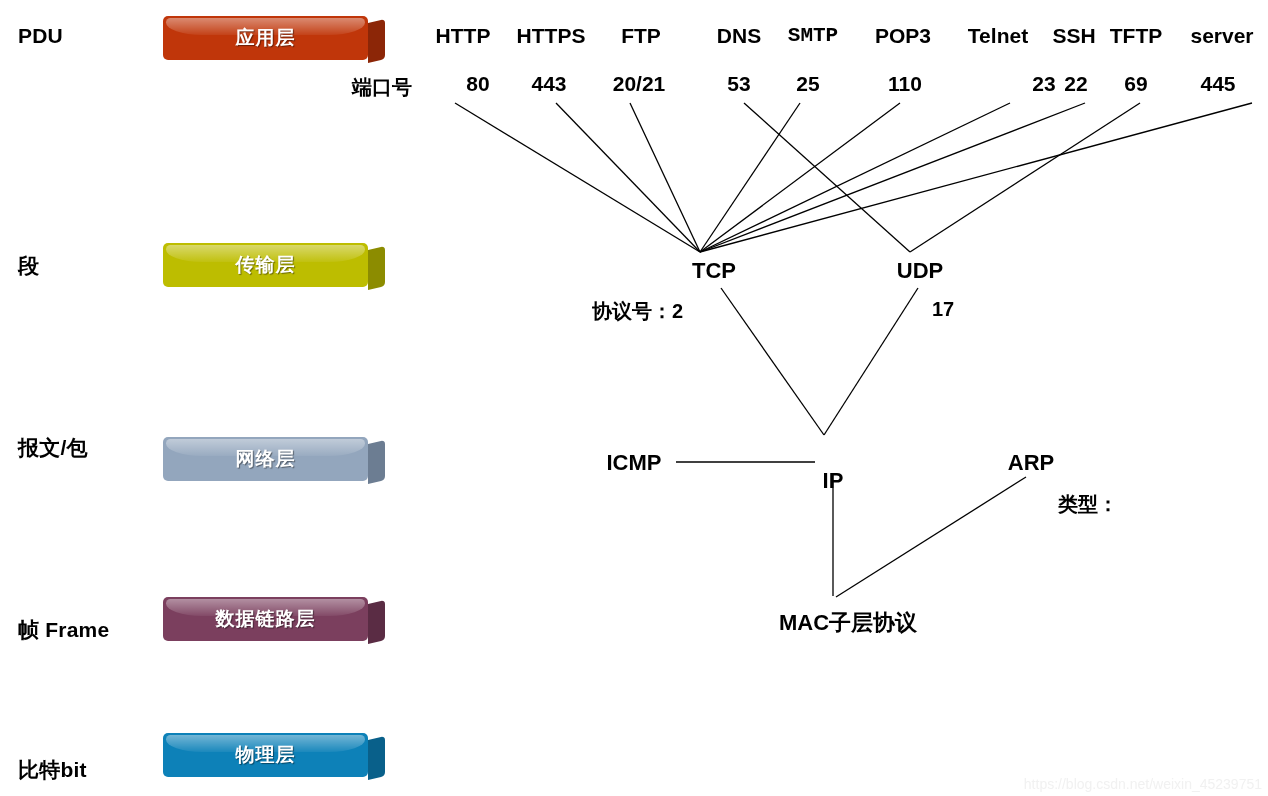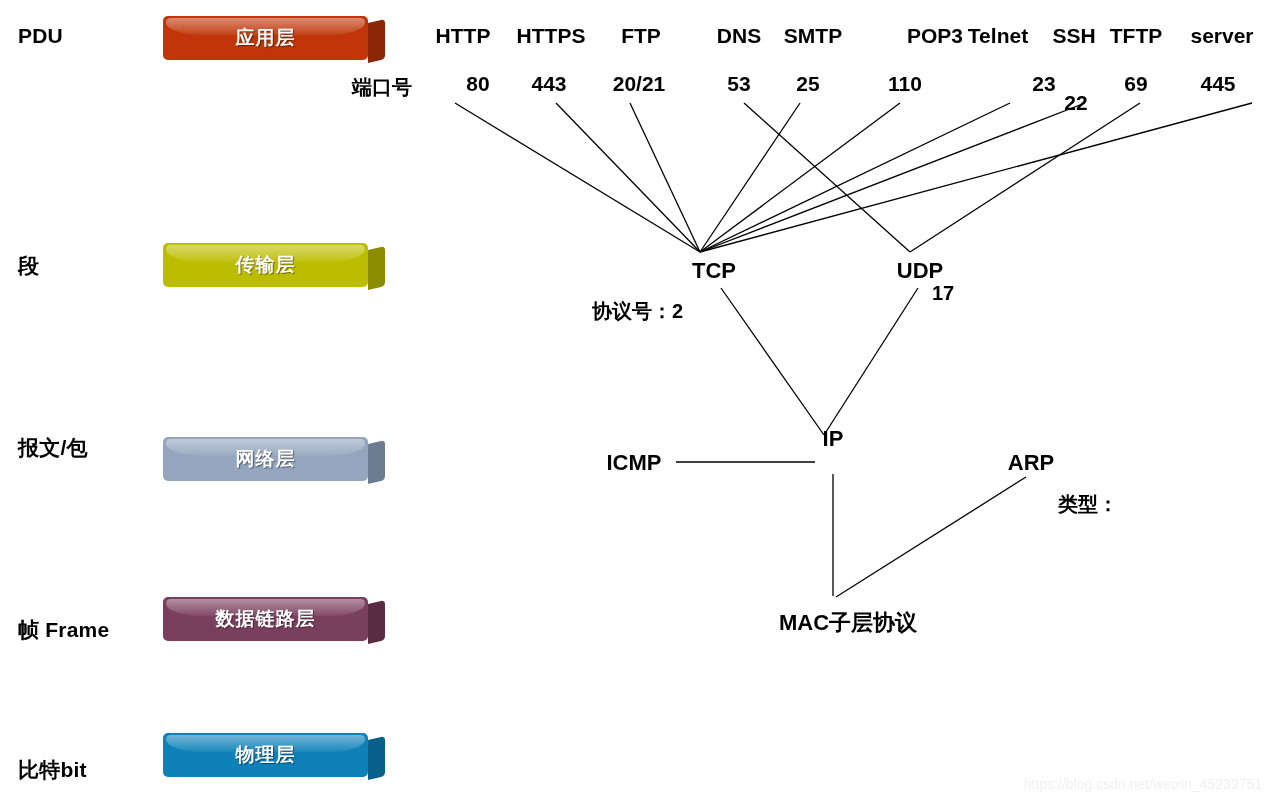--- a/index.html
+++ b/index.html
@@ -181,46 +181,46 @@
     <div class="gloss"></div>
     <div class="lbl">物理层</div>
   </div>
 
   <div class="side-note" style="left:352px; top:74px;">端口号</div>
 
   <div class="node app-name" style="left:463px;">HTTP</div>
   <div class="node app-name" style="left:551px;">HTTPS</div>
   <div class="node app-name" style="left:641px;">FTP</div>
   <div class="node app-name" style="left:739px;">DNS</div>
-  <div class="node app-name" style="left:813px;">SMTP</div>
-  <div class="node app-name" style="left:903px;margin-left:32px;">POP3</div>
+  <div class="node app-name" style="left:813px;font-family:Liberation Mono, monospace;">SMTP</div>
+  <div class="node app-name" style="left:903px;">POP3</div>
   <div class="node app-name" style="left:998px;">Telnet</div>
   <div class="node app-name" style="left:1074px;">SSH</div>
   <div class="node app-name" style="left:1136px;">TFTP</div>
   <div class="node app-name" style="left:1222px;">server</div>
 
   <div class="node port-num" style="left:478px;">80</div>
   <div class="node port-num" style="left:549px;">443</div>
   <div class="node port-num" style="left:639px;">20/21</div>
   <div class="node port-num" style="left:739px;">53</div>
   <div class="node port-num" style="left:808px;">25</div>
   <div class="node port-num" style="left:905px;">110</div>
   <div class="node port-num" style="left:1000px;margin-left:44px;">23</div>
-  <div class="node port-num" style="left:1076px;margin-top:19px;">22</div>
+  <div class="node port-num" style="left:1076px;">22</div>
   <div class="node port-num" style="left:1136px;">69</div>
   <div class="node port-num" style="left:1218px;">445</div>
 
   <div class="node proto-node" style="left:714px; top:258px;">TCP</div>
   <div class="node proto-node" style="left:920px; top:258px;">UDP</div>
 
   <div class="side-note" style="left:592px; top:298px;">协议号：2</div>
-  <div class="side-note" style="left:932px; top:282px;">17</div>
+  <div class="side-note" style="left:932px; top:298px;">17</div>
 
   <div class="node proto-node" style="left:634px; top:450px;">ICMP</div>
-  <div class="node proto-node" style="left:833px; top:426px;text-align:right;">IP</div>
+  <div class="node proto-node" style="left:833px; top:468px;text-align:right;">IP</div>
   <div class="node proto-node" style="left:1031px; top:450px;">ARP</div>
 
   <div class="side-note" style="left:1058px; top:491px;">类型：</div>
 
   <div class="node proto-node" style="left:848px; top:608px;">MAC子层协议</div>
 
   <div class="watermark">https://blog.csdn.net/weixin_45239751</div>
 
 </div>
 

